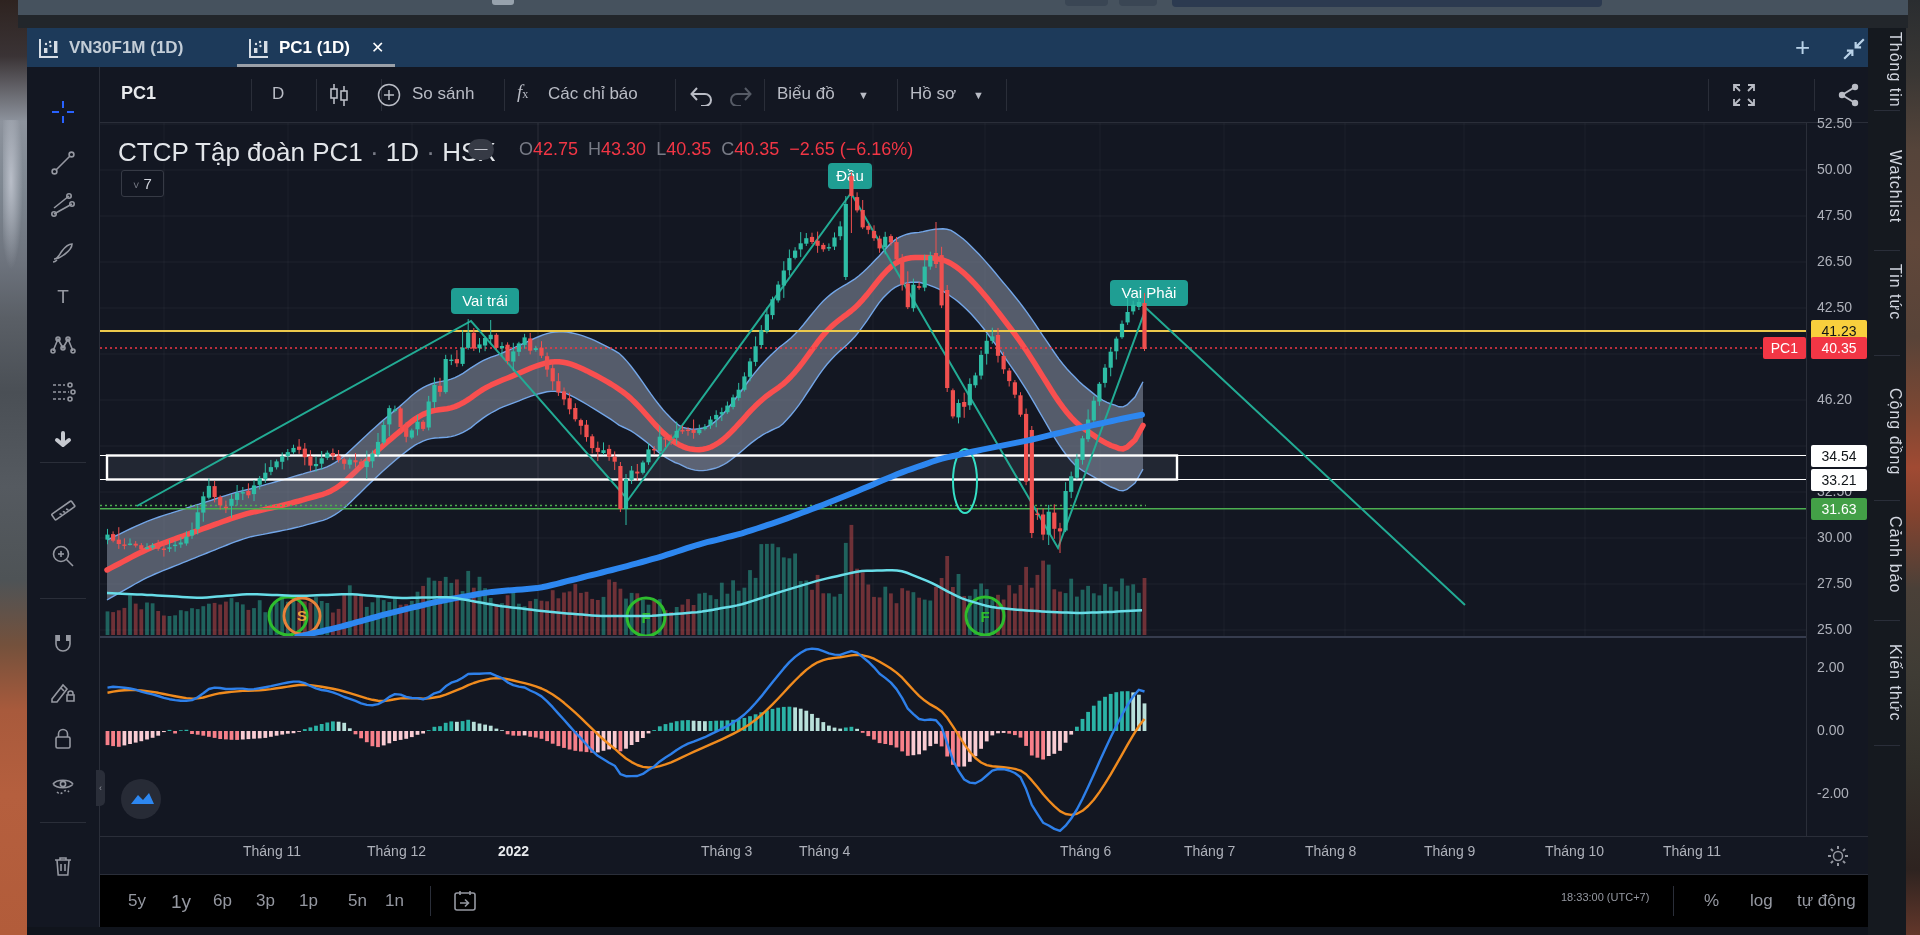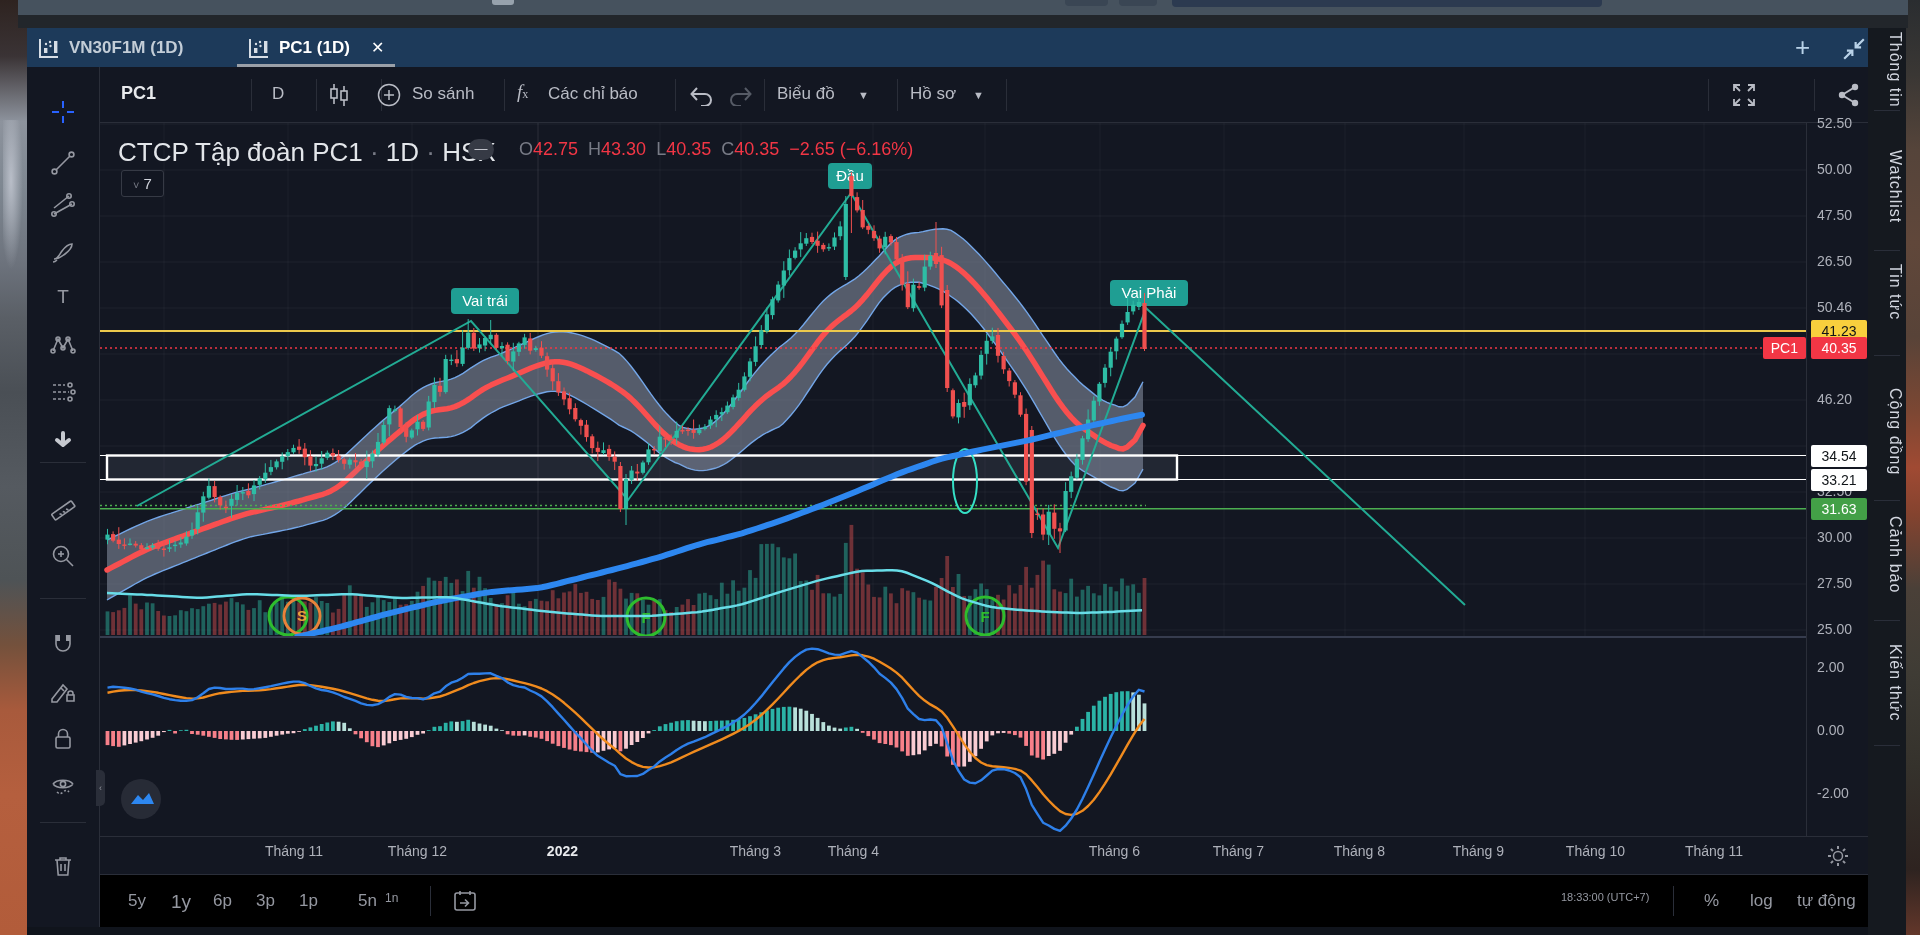--- a/index.html
+++ b/index.html
@@ -1,21 +1,21 @@
 <!DOCTYPE html>
 <html><head><meta charset="utf-8">
 <style>
 * { margin:0; padding:0; box-sizing:border-box; }
 body { width:1920px; height:935px; overflow:hidden; background:#131722;
   font-family:"Liberation Sans",sans-serif; position:relative; }
 .abs { position:absolute; }
 .axlbl { position:absolute; left:10px; font-size:14px; color:#aeb1ba; }
 .ptag { position:absolute; left:4px; width:56px; height:22px; border-radius:2px;
   font-size:14px; text-align:center; line-height:22px; }
-.xl { position:absolute; top:6px; width:80px; text-align:right; font-size:14px; color:#aeb1ba; }
+.xl { position:absolute; top:6px; width:80px; text-align:left; font-size:14px; color:#aeb1ba; }
 .y2022 { color:#e8eaed; font-weight:bold; }
 .sideitem { position:absolute; left:0; width:36px; text-align:center; color:#d3d7e0;
   font-size:16px; writing-mode:vertical-rl; letter-spacing:1px; }
 .tbsep { position:absolute; top:12px; height:32px; width:1px; background:#2a2e39; }
 .tbtxt { position:absolute; top:17px; font-size:17px; color:#b9bcc5; }
 </style></head>
 <body>
 
 <div class="abs" style="left:0;top:0;width:27px;height:935px;background:
  linear-gradient(180deg,#2e2320 0%,#3a3335 6%,#8d939d 13%,#7e8791 20%,#6d737d 28%,#5a5f66 34%,
@@ -1067,21 +1067,21 @@
 <div class="abs" style="left:118px;top:137px;font-size:26px;color:#e3e6ea">CTCP Tập đoàn PC1 <span style="color:#787b86">·</span> 1D <span style="color:#787b86">·</span> HSX</div>
 <div class="abs" style="left:468px;top:139px;width:26px;height:21px;border-radius:11px;background:#363a45;color:#d1d4dc;text-align:center;line-height:19px;font-size:13px">—</div>
 <div class="abs" style="left:519px;top:139px;font-size:18px;color:#787b86">O<span style="color:#f23645">42.75</span>&nbsp; H<span style="color:#f23645">43.30</span>&nbsp; L<span style="color:#f23645">40.35</span>&nbsp; C<span style="color:#f23645">40.35</span>&nbsp; <span style="color:#f23645">−2.65 (−6.16%)</span></div>
 <div class="abs" style="left:121px;top:170px;width:43px;height:27px;border:1px solid #363a45;border-radius:3px;background:rgba(19,23,34,0.8);color:#d1d4dc;font-size:15px;text-align:center;line-height:25px"><span style="color:#787b86;font-size:11px">˅</span> 7</div>
 
 <div class="abs" style="left:1806px;top:123px;width:62px;height:751px;background:#131722;border-left:1px solid #2a2e39">
 <div class="axlbl" style="top:-8px">52.50</div>
     <div class="axlbl" style="top:38px">50.00</div>
     <div class="axlbl" style="top:84px">47.50</div>
     <div class="axlbl" style="top:130px">26.50</div>
-    <div class="axlbl" style="top:176px">50.46</div>
+    <div class="axlbl" style="top:176px">42.50</div>
     <div class="axlbl" style="top:268px">46.20</div>
     <div class="axlbl" style="top:360px">32.50</div>
     <div class="axlbl" style="top:406px">30.00</div>
     <div class="axlbl" style="top:452px">27.50</div>
     <div class="axlbl" style="top:498px">25.00</div>
     <div class="axlbl" style="top:536px">2.00</div>
     <div class="axlbl" style="top:599px">0.00</div>
     <div class="axlbl" style="top:662px">-2.00</div>
 <div class="ptag" style="top:197px;background:#f8cf3d;color:#101418">41.23</div>
 <div class="ptag" style="top:214px;background:#f23645;color:#fff">40.35</div>
@@ -1120,22 +1120,22 @@
       </g>
     </svg>
 </div>
 
 <div class="abs" style="left:100px;top:874px;width:1768px;height:53px;background:#000000;border-top:1px solid #2a2e39">
   <div class="abs" style="left:28px;top:16px;font-size:17px;color:#9598a1">5y</div>
   <div class="abs" style="left:71px;top:16px;font-size:19px;color:#9598a1">1y</div>
   <div class="abs" style="left:113px;top:16px;font-size:17px;color:#9598a1">6p</div>
   <div class="abs" style="left:156px;top:16px;font-size:17px;color:#9598a1">3p</div>
   <div class="abs" style="left:199px;top:16px;font-size:17px;color:#9598a1">1p</div>
-  <div class="abs" style="left:258px;top:16px;font-size:17px;color:#9598a1">5n</div>
-  <div class="abs" style="left:285px;top:16px;font-size:12px;color:#9598a1">1n</div>
+  <div class="abs" style="left:248px;top:16px;font-size:17px;color:#9598a1">5n</div>
+  <div class="abs" style="left:285px;top:16px;font-size:17px;color:#9598a1">1n</div>
 
   <div class="abs" style="left:330px;top:11px;width:1px;height:30px;background:#2a2e39"></div>
   <svg class="abs" style="left:352px;top:13px" width="26" height="26" viewBox="0 0 26 26">
       <g stroke="#9598a1" stroke-width="1.6" fill="none">
         <rect x="3" y="5" width="20" height="17" rx="2"></rect>
         <line x1="8" y1="3" x2="8" y2="7"></line>
         <line x1="18" y1="3" x2="18" y2="7"></line>
         <path d="M8 15 h8 M13 11.5 l3.5 3.5 L13 18.5"></path>
       </g>
     </svg>

